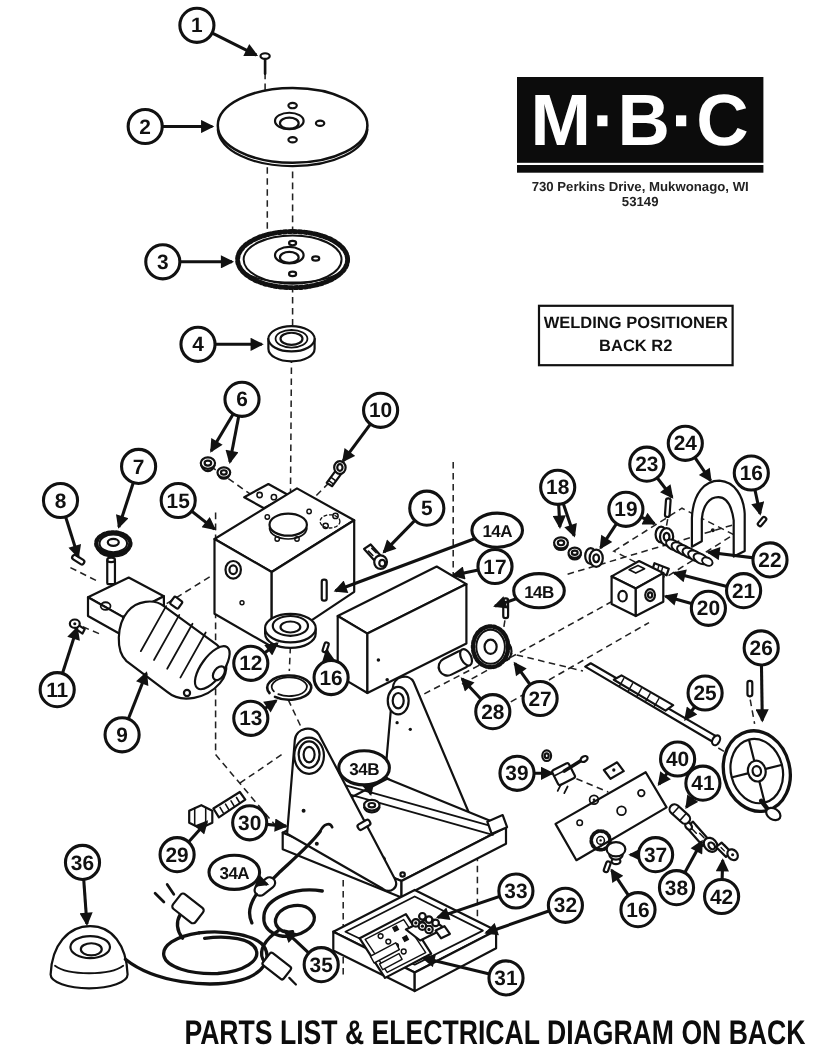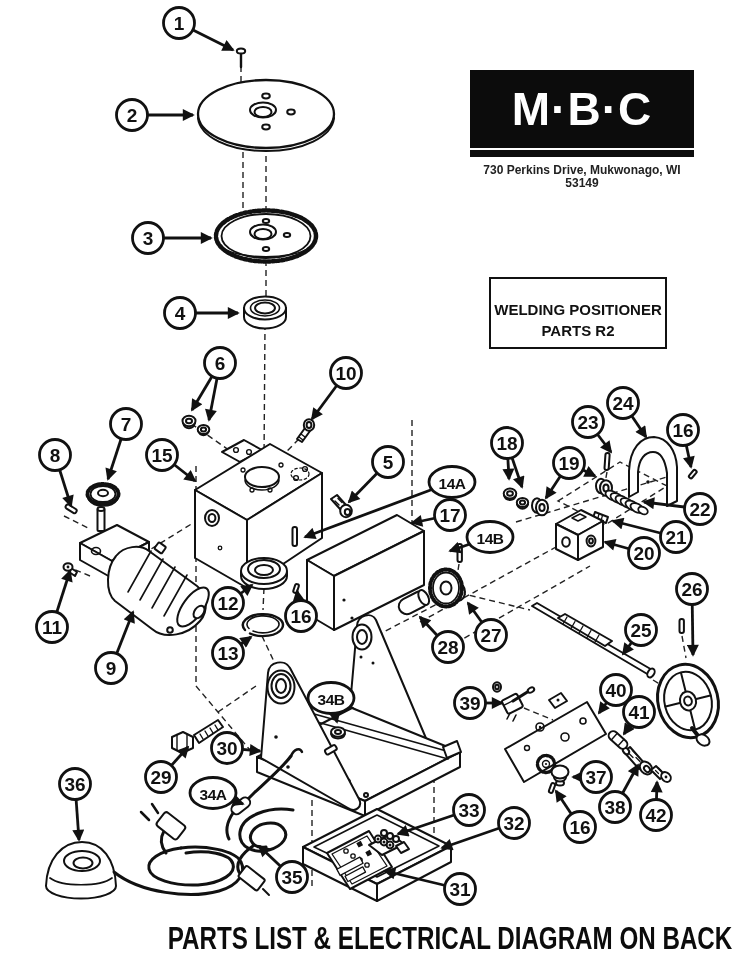--- a/index.html
+++ b/index.html
@@ -4,29 +4,29 @@
 <style>
   html,body{margin:0;padding:0;background:#fff;}
   .page{position:relative;width:750px;height:960px;background:#fff;overflow:hidden;
         font-family:"Liberation Sans",sans-serif;color:#111;}
   #diag{position:absolute;left:0;top:0;}
   .callout-num{font-family:"Liberation Sans",sans-serif;font-weight:bold;font-size:19px;fill:#111;}
   .callout-num.wide{font-size:15.5px;letter-spacing:-0.5px;}
   
   .logo-block{position:absolute;left:470px;top:70px;width:224px;}
   .logo-top{background:#0c0c0c;color:#fff;height:78px;display:flex;align-items:center;
-            justify-content:center;font-weight:bold;font-size:46px;letter-spacing:1px;line-height:1;}
+            justify-content:center;font-weight:bold;font-size:66px;letter-spacing:1px;line-height:1;}
   .logo-company{display:flex;justify-content:center;font-weight:bold;font-size:22px;
             letter-spacing:3.5px;margin-top:2px;color:#0c0c0c;}
   .logo-bar{height:7px;background:#0c0c0c;margin-top:2px;}
   .logo-address{text-align:center;font-size:12px;font-weight:bold;line-height:13.4px;margin-top:7px;color:#222;}
   
   .model-box{position:absolute;left:489px;top:277px;width:178px;border:2.5px solid #111;
             text-align:center;font-weight:bold;font-size:15px;line-height:21px;
-            padding:20px 2px 6px 2px;box-sizing:border-box;color:#111;}
+            padding:4px 2px 6px 2px;box-sizing:border-box;color:#111;}
   
   .footer{position:absolute;left:75px;top:921px;width:750px;text-align:center;}
   .footer span{display:inline-block;font-weight:bold;font-size:31px;letter-spacing:0px;
             transform:scaleX(0.78);transform-origin:center;white-space:nowrap;color:#0c0c0c;}
 </style>
 </head>
 <body>
 
 <div class="page">
 
@@ -767,20 +767,20 @@
         <span>M·B·C</span>
       </div>
   <div class="logo-bar"></div>
   <div class="logo-address">
     <div>730 Perkins Drive, Mukwonago, WI 53149</div>
   </div>
 </div>
 
 <div class="model-box">
   <div>WELDING POSITIONER</div>
-  <div>PARTS R2</div>
+  <div>BACK R2</div>
 </div>
 
 <div class="footer">
   <span>PARTS LIST &amp; ELECTRICAL DIAGRAM ON BACK</span>
 </div>
 
 </div>
 
 </body></html>

